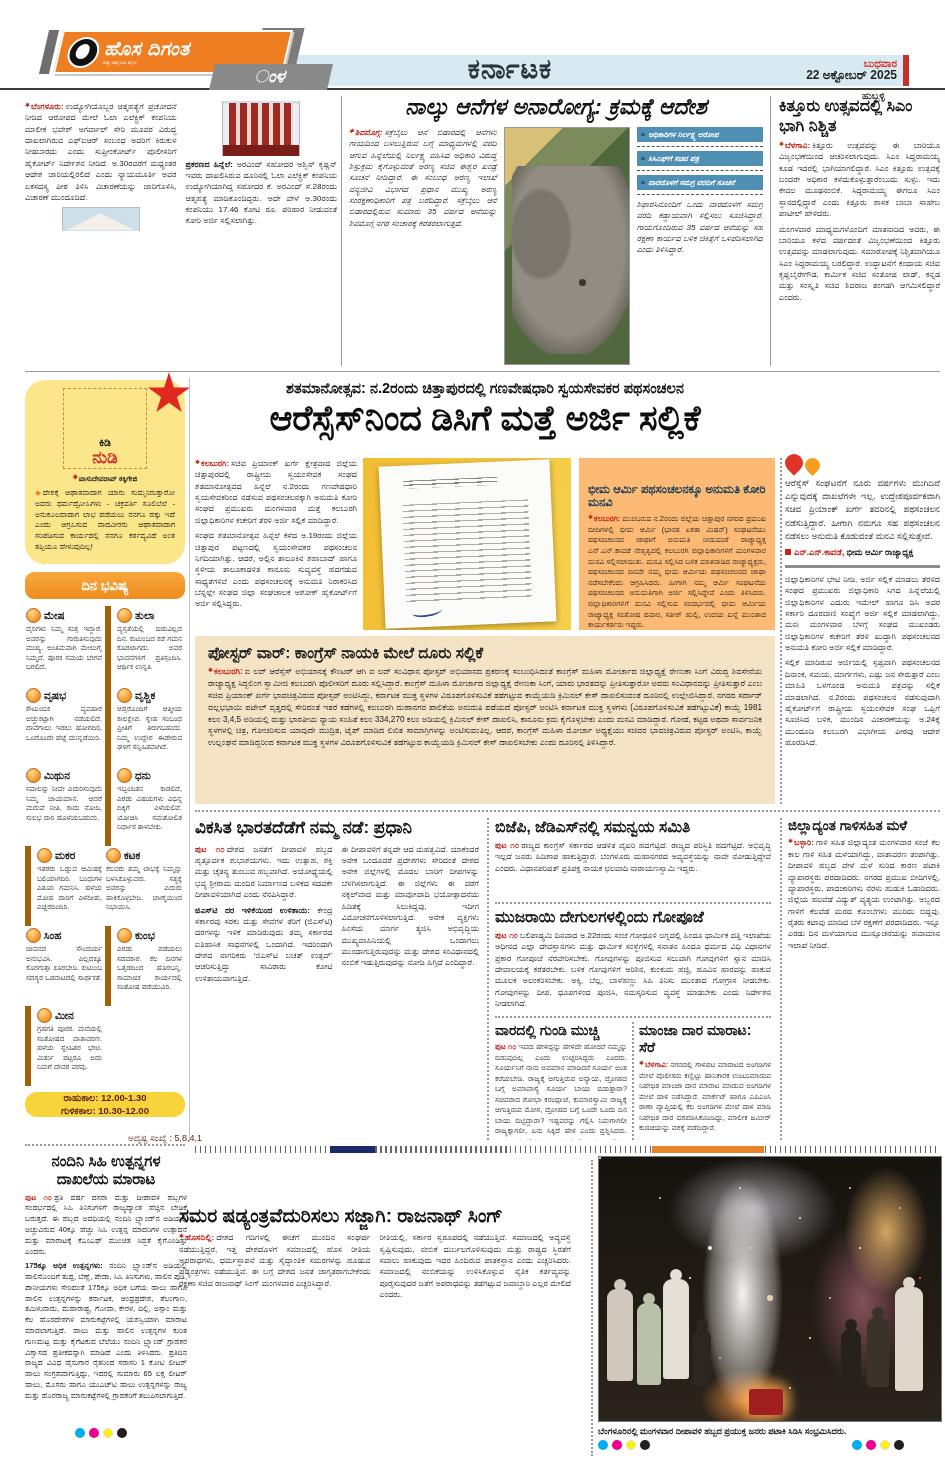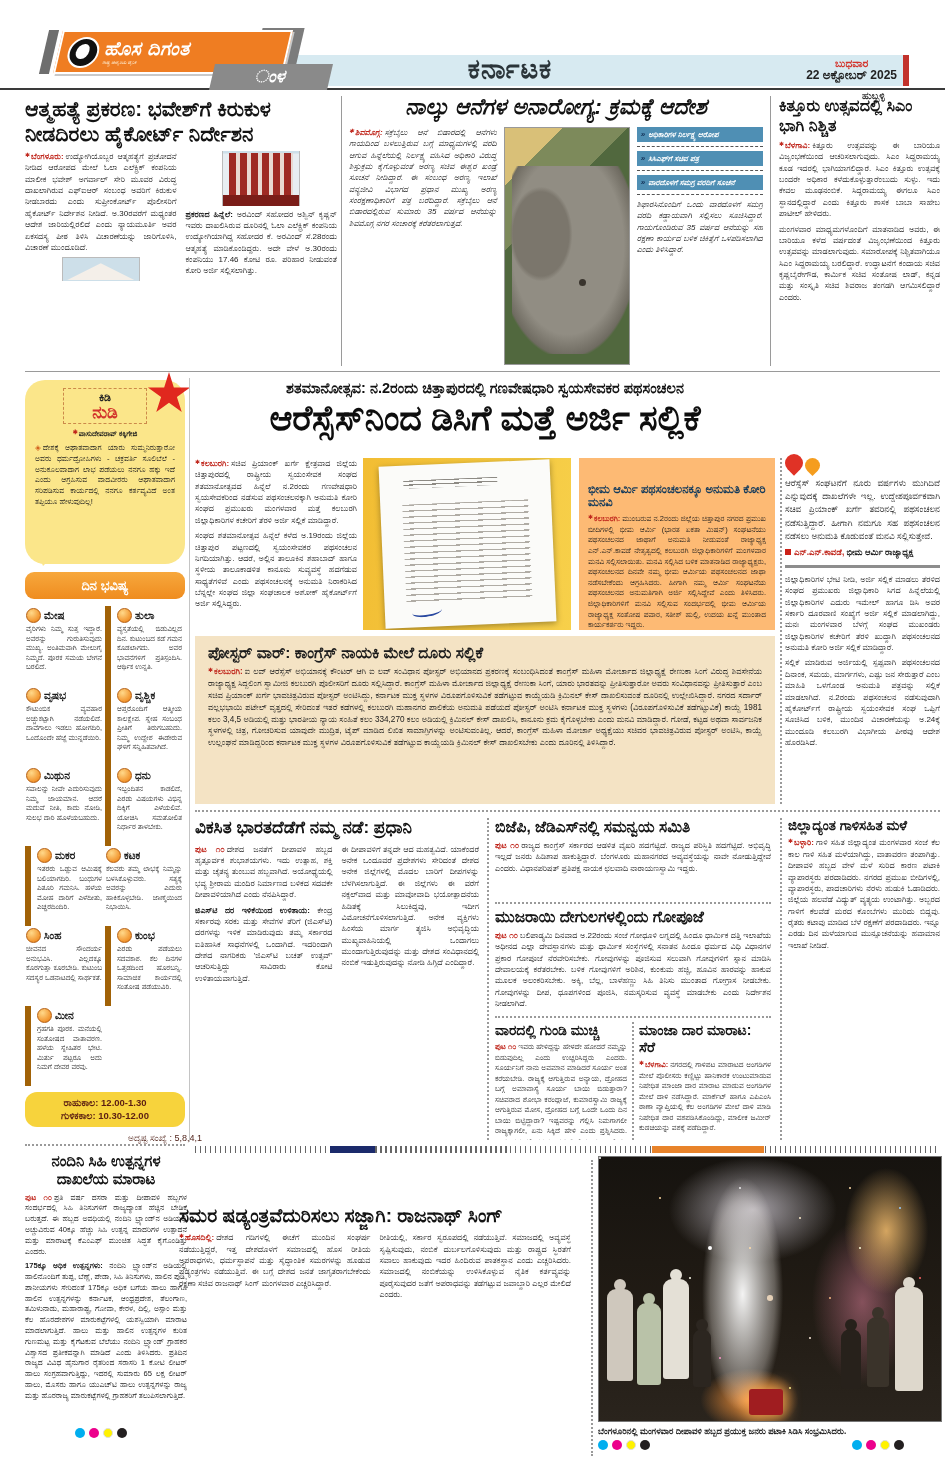--- a/index.html
+++ b/index.html
@@ -24,21 +24,21 @@
   .m-gray2{position:absolute;left:212px;top:64px;width:118px;height:26px;background:#8a8a8a;transform:skewX(-13deg);z-index:4;display:flex;align-items:center;justify-content:center;color:#fff;font-weight:800;font-size:17px;}
   .m-slash{position:absolute;left:44px;top:30px;width:10px;height:44px;background:#6e6e6e;transform:skewX(-13deg);z-index:1;}
   .m-circle{width:27px;height:27px;border-radius:50%;background:#111;border:2px solid #fff;margin-right:6px;position:relative;flex:0 0 auto;}
   .m-circle::after{content:"";position:absolute;left:6px;top:5px;width:13px;height:15px;background:#fff;border-radius:60% 40% 55% 45%;}
   .m-title{color:#fff;font-weight:800;font-size:19px;letter-spacing:.5px;line-height:1;}
   .m-tag{color:#ffe;font-size:4.6px;margin-top:2px;}
   .m-band{position:absolute;left:247px;top:55px;width:656px;height:31px;background:#d7eaf1;}
   .m-section{position:absolute;left:300px;top:54px;width:420px;text-align:center;font-size:27px;font-weight:900;color:#2a3439;letter-spacing:1px;}
   .m-redbar{position:absolute;left:903px;top:55px;width:6px;height:31px;background:#c2322b;}
   .m-date{position:absolute;right:48px;top:57px;text-align:center;line-height:1.15;}
-  .m-day{color:#d3342c;font-weight:800;font-size:10.5px;}
+  .m-day{color:#d3342c;font-weight:800;font-size:10.5px;text-align:right;}
   .m-dt{color:#222;font-weight:800;font-size:12px;}
   .m-ed{position:absolute;right:60px;top:90px;font-size:9.5px;font-weight:700;color:#333;}
   .m-rule{position:absolute;left:0;top:88px;width:945px;height:2px;background:#3a3a3a;}
 
   
   .court{width:76px;height:76px;position:relative;background:linear-gradient(#cddfe9 0 34%,#e8eef2 34% 100%);border:1px solid #bbb;margin:3px auto;}
   .court .ped{position:absolute;top:5px;left:4px;right:4px;height:17px;background:#f4efe9;clip-path:polygon(50% 0,100% 100%,0 100%);}
   .court .cols{position:absolute;top:24px;left:6px;right:6px;bottom:11px;background:repeating-linear-gradient(90deg,#9e2a24 0 7px,#e9d9d2 7px 11px);}
   .court .base{position:absolute;bottom:0;left:0;right:0;height:11px;background:#7a1d18;}
 
@@ -57,37 +57,37 @@
 
   
   .bl{background:#4f8fb4;color:#fff;font-weight:700;font-size:7.4px;padding:3px 4px;display:flex;gap:3px;align-items:center;}
   .bl .ar{color:#16365c;font-weight:900;font-size:8px;}
   .bl-sep{border-top:1.5px dashed #555;margin:4px 0;}
 
   
   .kidi{position:absolute;left:25px;top:380px;width:160px;height:184px;background:#fbe68a;border-radius:20px;padding:8px 10px;box-sizing:border-box;}
   .kidi::after{content:"";position:absolute;left:14px;bottom:-12px;border:10px solid transparent;border-top-color:#fbe68a;border-left-width:4px;}
   .kidi-box{width:74px;margin:0 auto;border:1px dashed #cc8a4a;padding:2px 4px;text-align:center;}
-  .kidi-t1{font-weight:800;font-size:11px;color:#222;}
+  .kidi-t1{font-weight:800;font-size:11px;color:#222;margin-top:45px;}
   .kidi-t2{font-weight:900;font-size:17px;color:#d3342c;line-height:1;}
   .kidi-star{position:absolute;right:-6px;top:-8px;width:44px;height:44px;background:#e0281e;clip-path:polygon(50% 0%,61% 35%,98% 35%,68% 57%,79% 91%,50% 70%,21% 91%,32% 57%,2% 35%,39% 35%);}
   .kidi-author{font-size:7.2px;font-weight:700;text-align:center;margin:4px 0 5px;}
   .kidi-text{font-size:7.6px;line-height:1.42;text-align:justify;}
   .kidi-dia{color:#d3621e;margin-right:2px;}
 
   
   .din{position:absolute;left:25px;top:572px;width:160px;height:27px;border-radius:9px;background:linear-gradient(#f7a83d,#ef8c1f);display:flex;align-items:center;justify-content:center;color:#fff;font-weight:800;font-size:13px;}
   .zgrid{position:absolute;left:25px;top:606px;width:160px;display:grid;grid-template-columns:1fr 1fr;}
   .zcell{height:80px;overflow:hidden;padding:2px 3px 0 1px;box-sizing:border-box;}
   .zcell.r{border-left:6px solid #a16207;padding-left:6px;}
   .zhead{display:flex;align-items:center;gap:3px;}
   .zicon{width:13px;height:13px;border-radius:50%;background:radial-gradient(circle at 35% 30%,#ffd98a,#f2952e 70%,#c96d18);border:1px solid #b55f12;flex:0 0 auto;}
   .zname{font-weight:800;font-size:10.5px;}
   .ztext{font-size:7.2px;line-height:1.32;text-align:justify;margin-top:1px;}
-  .rahu{position:absolute;left:25px;top:1092px;width:160px;height:35px;background:#f7d33c;border-radius:12px;display:flex;flex-direction:column;align-items:center;justify-content:center;color:#5a1d12;font-weight:800;font-size:9.5px;line-height:1.35;}
+  .rahu{position:absolute;left:25px;top:1092px;width:160px;height:25px;background:#f7d33c;border-radius:12px;display:flex;flex-direction:column;align-items:center;justify-content:center;color:#5a1d12;font-weight:800;font-size:9.5px;line-height:1.35;}
   .lucky{position:absolute;left:42px;top:1133px;width:160px;text-align:right;font-weight:400;font-size:9px;color:#4c1d14;}
 
   
   .strap{position:absolute;left:195px;top:380px;width:580px;text-align:center;font-weight:800;font-size:14.5px;color:#131313;}
   .bighl{position:absolute;left:195px;top:398px;width:580px;text-align:center;font-weight:900;font-size:35px;color:#0e0e0e;letter-spacing:-.3px;}
 
   .bhima{position:absolute;left:579px;top:458px;width:196px;height:172px;background:#fdba74;padding:25px 9px;box-sizing:border-box;overflow:hidden;}
   .bhima-t{font-weight:800;font-size:11.5px;color:#123a5c;margin-bottom:4px;}
   .bhima .b{font-size:7.5px;}
 
@@ -152,21 +152,20 @@
     <div class="m-redbar"></div>
     <div class="m-date">
       <div class="m-day">ಬುಧವಾರ</div>
       <div class="m-dt">22 ಅಕ್ಟೋಬರ್ 2025</div>
     </div>
     <div class="m-ed">ಹುಬ್ಬಳ್ಳಿ</div>
     <div class="m-rule"></div>
   </div>
 
   <div class="abs clip" style="left:25px;top:96px;width:312px;height:272px;">
-    <div class="hl" style="font-size:20.5px;">ಆತ್ಮಹತ್ಯೆ ಪ್ರಕರಣ: ಭವೇಶ್‌ಗೆ ಕಿರುಕುಳ ನೀಡದಿರಲು ಹೈಕೋರ್ಟ್ ನಿರ್ದೇಶನ</div>
     <div class="cols2" style="margin-top:5px;">
       <p class="b"><span class="st">✱</span><span class="dl">ಬೆಂಗಳೂರು:</span><span>ಉದ್ಯೋಗಿಯೊಬ್ಬರ ಆತ್ಮಹತ್ಯೆಗೆ ಪ್ರಚೋದನೆ ನೀಡಿದ ಆರೋಪದ ಮೇಲೆ ಓಲಾ ಎಲೆಕ್ಟ್ರಿಕ್ ಕಂಪನಿಯ ಮಾಲೀಕ ಭವೇಶ್ ಅಗರ್ವಾಲ್ ಸೇರಿ ಮೂವರ ವಿರುದ್ಧ ದಾಖಲಾಗಿರುವ ಎಫ್‌ಐಆರ್ ಸಂಬಂಧ ಅವರಿಗೆ ಕಿರುಕುಳ ನೀಡಬಾರದು ಎಂದು ಸುಪ್ರೀಂಕೋರ್ಟ್ ಪೊಲೀಸರಿಗೆ ಹೈಕೋರ್ಟ್ ನಿರ್ದೇಶನ ನೀಡಿದೆ. ಅ.30ರವರೆಗೆ ಮಧ್ಯಂತರ ಆದೇಶ ಜಾರಿಯಲ್ಲಿರಲಿದೆ ಎಂದು ನ್ಯಾಯಮೂರ್ತಿ ಅವರ ಏಕಸದಸ್ಯ ಪೀಠ ತಿಳಿಸಿ ವಿಚಾರಣೆಯನ್ನು ಜಾರಿಗೊಳಿಸಿ, ವಿಚಾರಣೆ ಮುಂದೂಡಿದೆ.</span></p>
       <div class="court">
           <div class="ped"></div>
           <div class="cols"></div>
           <div class="base"></div>
         </div>
       <p class="b"><span class="sub">ಪ್ರಕರಣದ ಹಿನ್ನೆಲೆ:</span> <span>ಅರವಿಂದ್ ಸಹೋದರ ಅಶ್ವಿನ್ ಕೃಷ್ಣನ್ ಇವರು ದಾಖಲಿಸಿರುವ ದೂರಿನಲ್ಲಿ ಓಲಾ ಎಲೆಕ್ಟ್ರಿಕ್ ಕಂಪನಿಯ ಉದ್ಯೋಗಿಯಾಗಿದ್ದ ಸಹೋದರ ಕೆ. ಅರವಿಂದ್ ಸೆ.28ರಂದು ಆತ್ಮಹತ್ಯೆ ಮಾಡಿಕೊಂಡಿದ್ದರು. ಅದೇ ವೇಳೆ ಅ.30ರಂದು ಕಂಪನಿಯು 17.46 ಕೋಟಿ ರೂ. ಪರಿಹಾರ ನೀಡುವಂತೆ ಕೋರಿ ಅರ್ಜಿ ಸಲ್ಲಿಸಲಾಗಿತ್ತು.</span></p>
     </div>
   </div>

